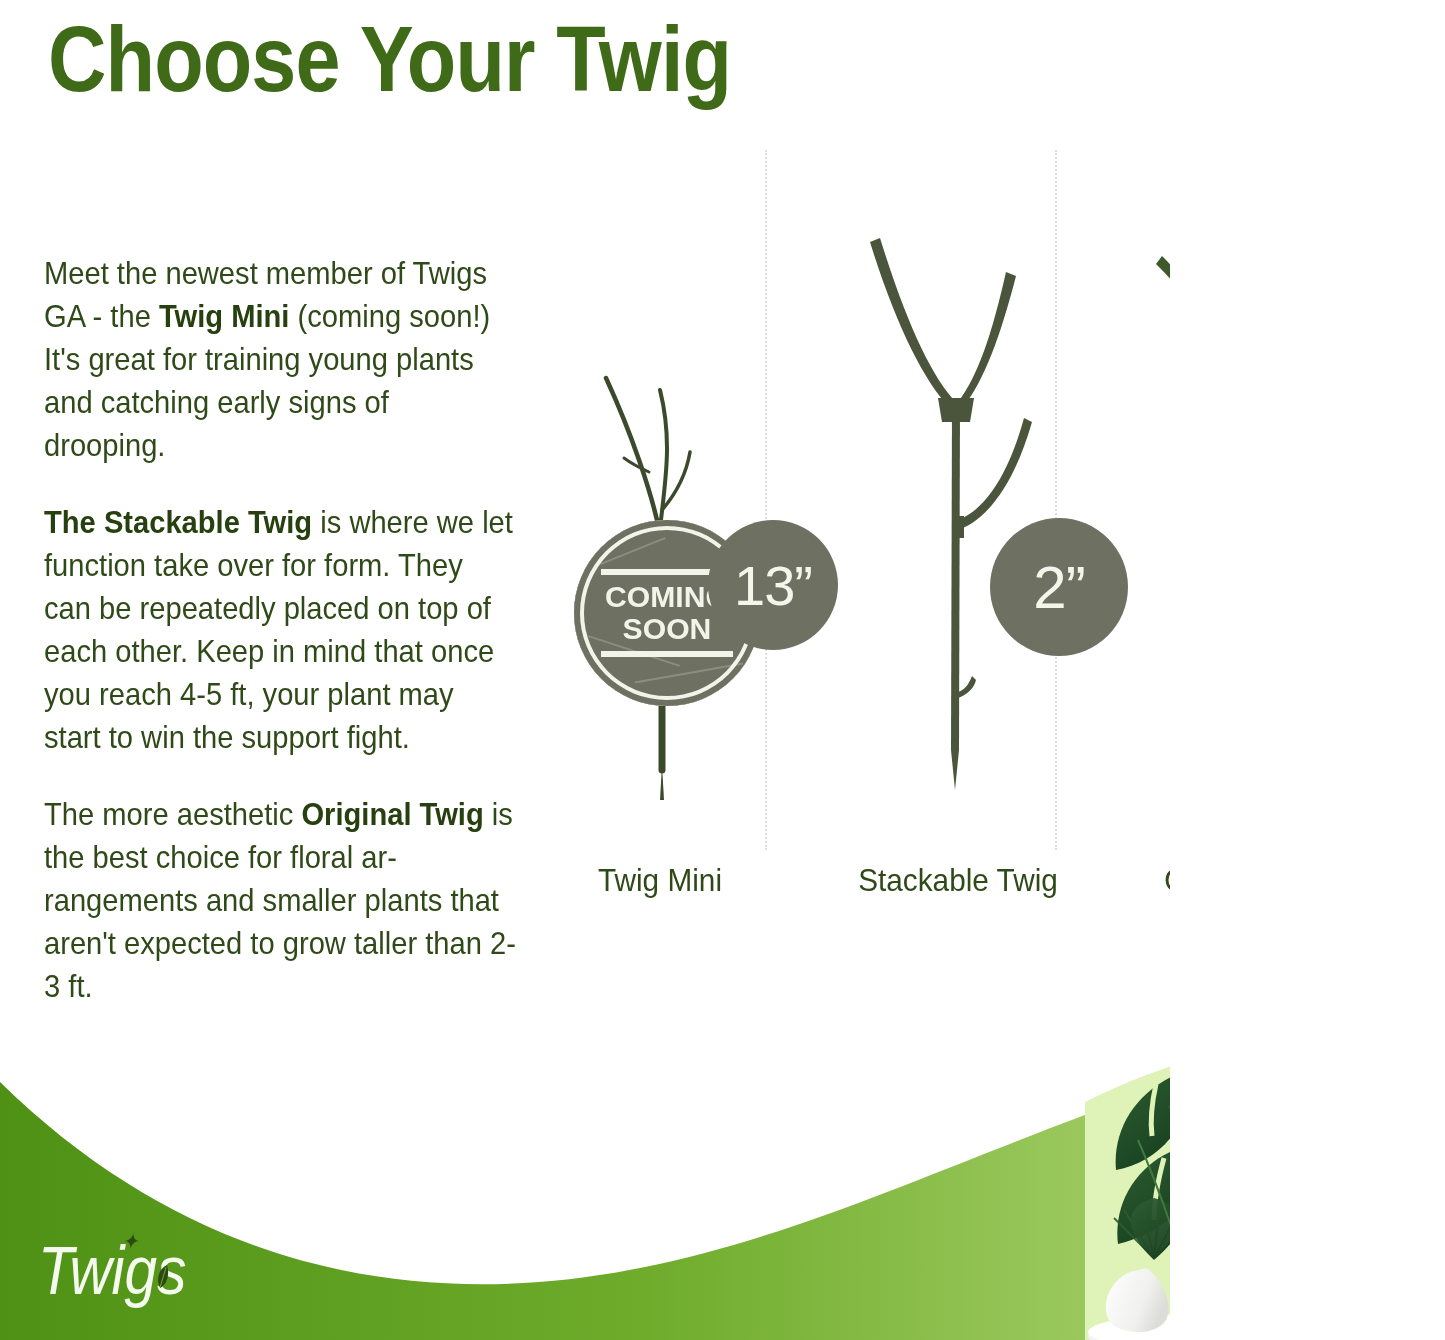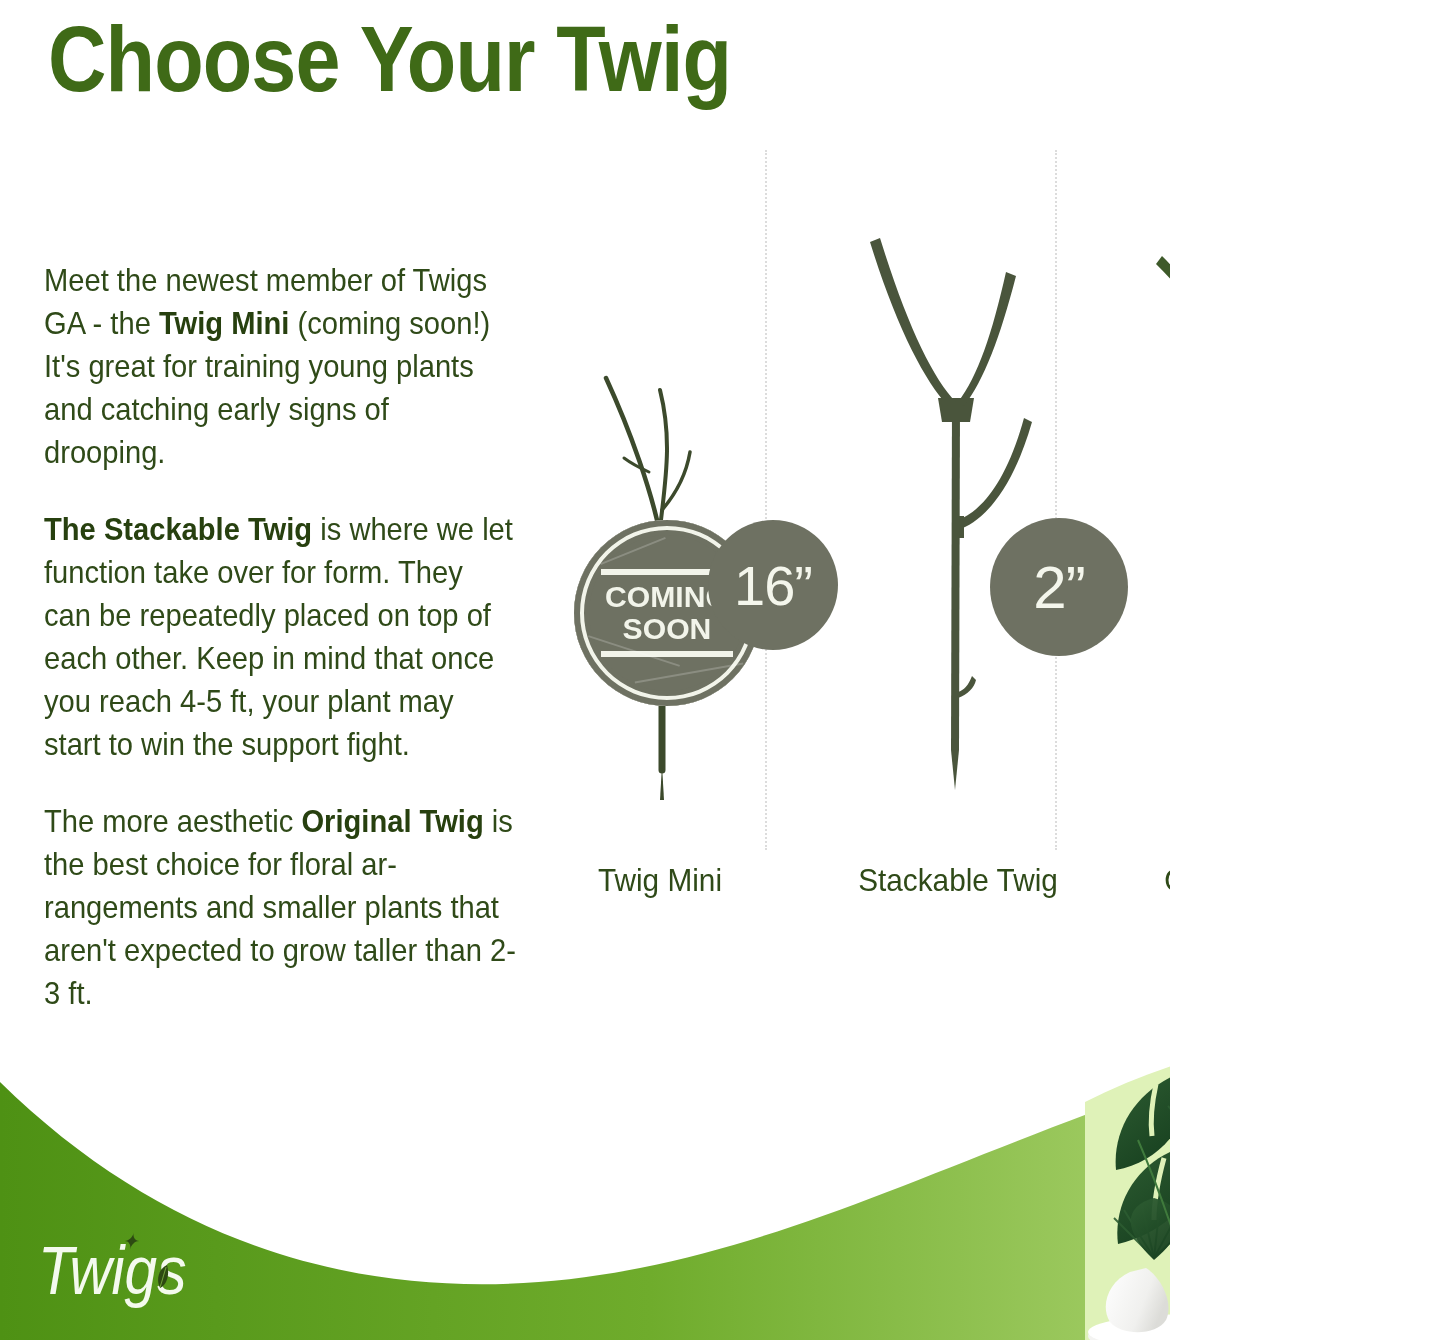--- a/index.html
+++ b/index.html
@@ -33,21 +33,20 @@
     transform-origin: left top;
     white-space: nowrap;
   }
 
   
   #copy-column {
     position: absolute;
     left: 44px;
     top: 252px;
     width: 496px;
-    margin-top: 7px;
   }
   .para {
     font-family: "Liberation Sans", sans-serif;
     font-size: 30.5px;
     line-height: 43px;
     color: #2f4a18;
     margin: 0 0 34px 0;
     transform: scaleX(0.955);
     transform-origin: left top;
   }
@@ -221,21 +220,21 @@
       <div id="coming-soon-inner">
         <div class="cs-rule"></div>
         <div id="coming-soon-text">
           <div id="coming-soon-line1">COMING</div>
           <div id="coming-soon-line2">SOON</div>
         </div>
         <div class="cs-rule"></div>
       </div>
     </div>
 
-    <div class="size-badge gray" style="left:148px; top:400px; width:130px; height:130px; font-size:56px;">16”</div>
+    <div class="size-badge gray" style="left:148px; top:400px; width:130px; height:130px; font-size:56px;">13”</div>
 
     <div class="twig-figure" style="left:300px; top:110px;">
       <svg width="200" height="580" viewBox="0 0 200 580" fill="none">
 
         <path d="M92 175 L100 175 L99 520 L95 560 L91 520 Z" fill="#4a553c"></path>
 
         <path d="M78 168 L114 168 L110 192 L82 192 Z" fill="#4a553c"></path>
 
         <path d="M88 176 C 64 150, 36 96, 10 12 L20 8 C 46 92, 72 148, 96 172 Z" fill="#4a553c"></path>
 

